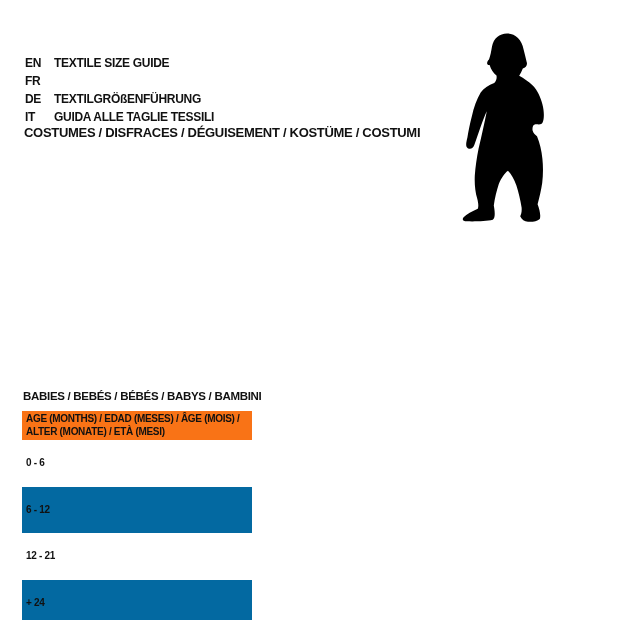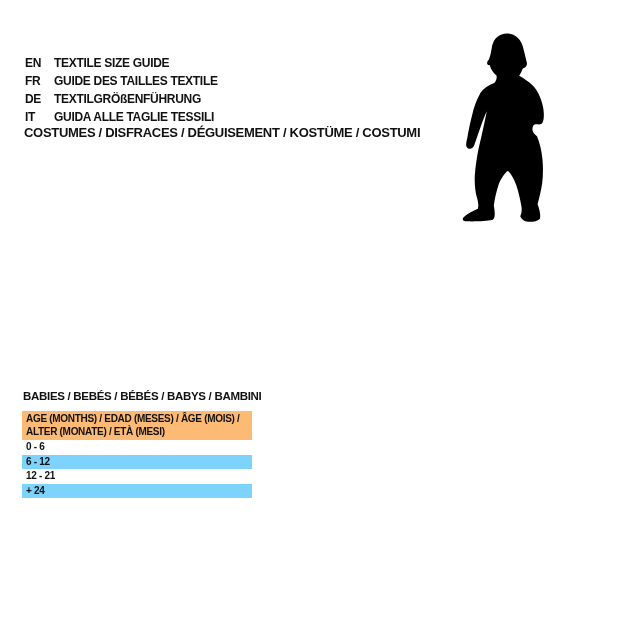--- a/index.html
+++ b/index.html
@@ -72,48 +72,47 @@
 
   
   .size-table {
     position: absolute;
     left: 22px;
     top: 411px;
     width: 230px;
     font-size: 10px;
   }
   .st-header {
-    background: #fdba74;
+    background: #f97316;
     padding: 2px 4px;
     line-height: 12.5px;
   }
   .st-header div {
     white-space: nowrap;
   }
   .st-row {
     height: 14.6px;
     line-height: 14.6px;
-    padding: 0 4px;
+    padding: 16px 4px;
     white-space: nowrap;
   }
   .st-row.alt {
-    background: #7dd3fc;
+    background: #0369a1;
   }
 </style>
 </head>
 <body>
 
 <div class="lang-list">
   <div class="lang-row">
     <span class="lang-code">EN</span>
     <span class="lang-label">TEXTILE SIZE GUIDE</span>
   </div>
   <div class="lang-row">
     <span class="lang-code">FR</span>
-    <span class="lang-label">GUIDE DES TAILLES TEXTILE</span>
   </div>
   <div class="lang-row">
     <span class="lang-code">DE</span>
     <span class="lang-label">TEXTILGRÖßENFÜHRUNG</span>
   </div>
   <div class="lang-row">
     <span class="lang-code">IT</span>
     <span class="lang-label">GUIDA ALLE TAGLIE TESSILI</span>
   </div>
 </div>

